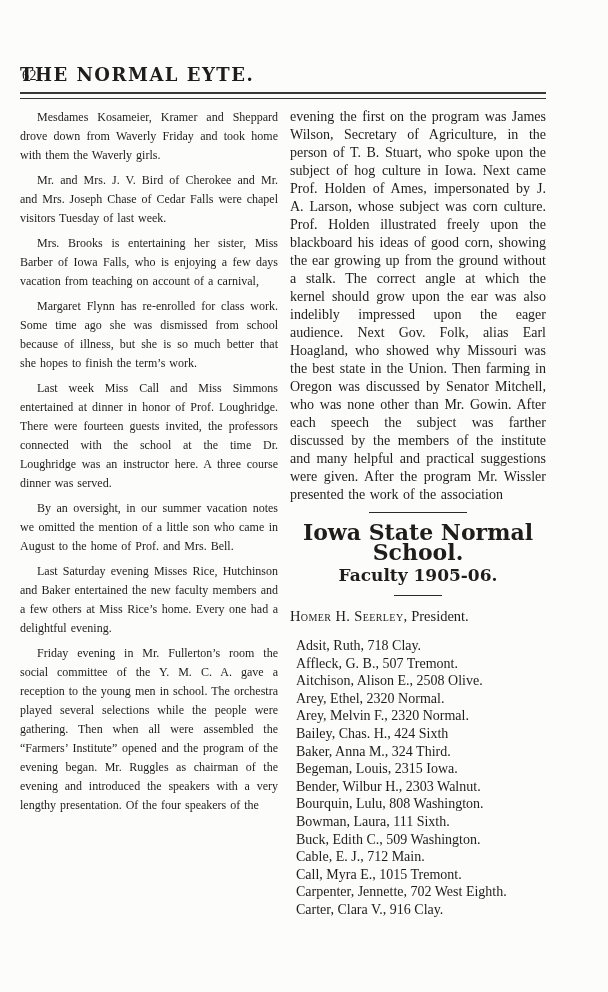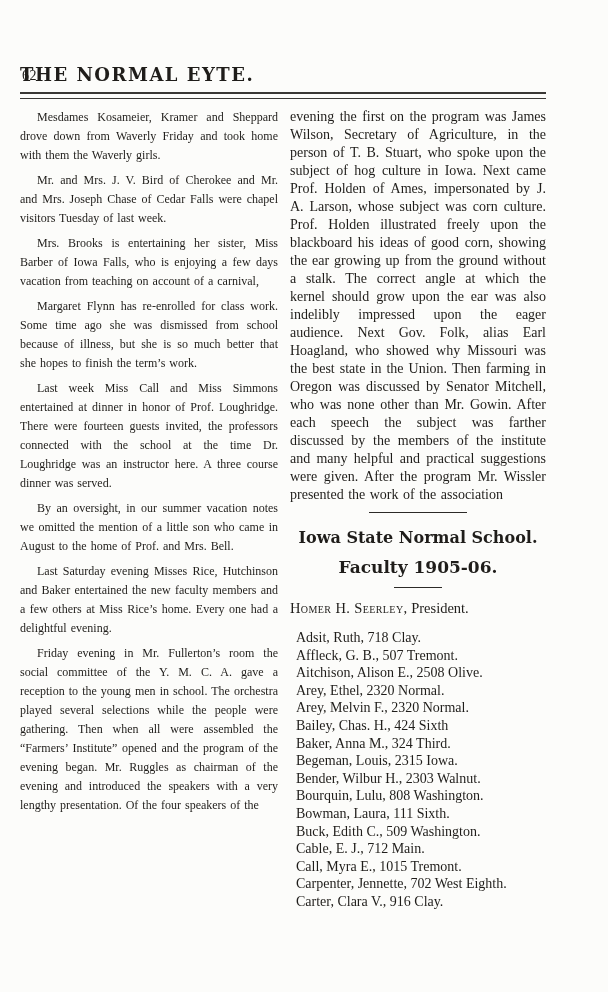--- a/index.html
+++ b/index.html
@@ -80,22 +80,22 @@
   
   .section-rule {
     width: 98px;
     margin: 8px auto 9px auto;
     border-top: 1.2px solid #2c2a27;
   }
   .school-heading, .term-heading {
     text-align: center;
     font-family: "DejaVu Serif", serif;
     font-weight: bold;
-    font-size: 16px;
-    line-height: 32px;
+    font-size: 22px;
+    line-height: 20px;
   }
   .term-heading {
     font-size: 17px;
     line-height: 26px;
   }
   .heading-rule {
     width: 48px;
     margin: 7px auto 12px auto;
     border-top: 1.6px solid #2c2a27;
   }

